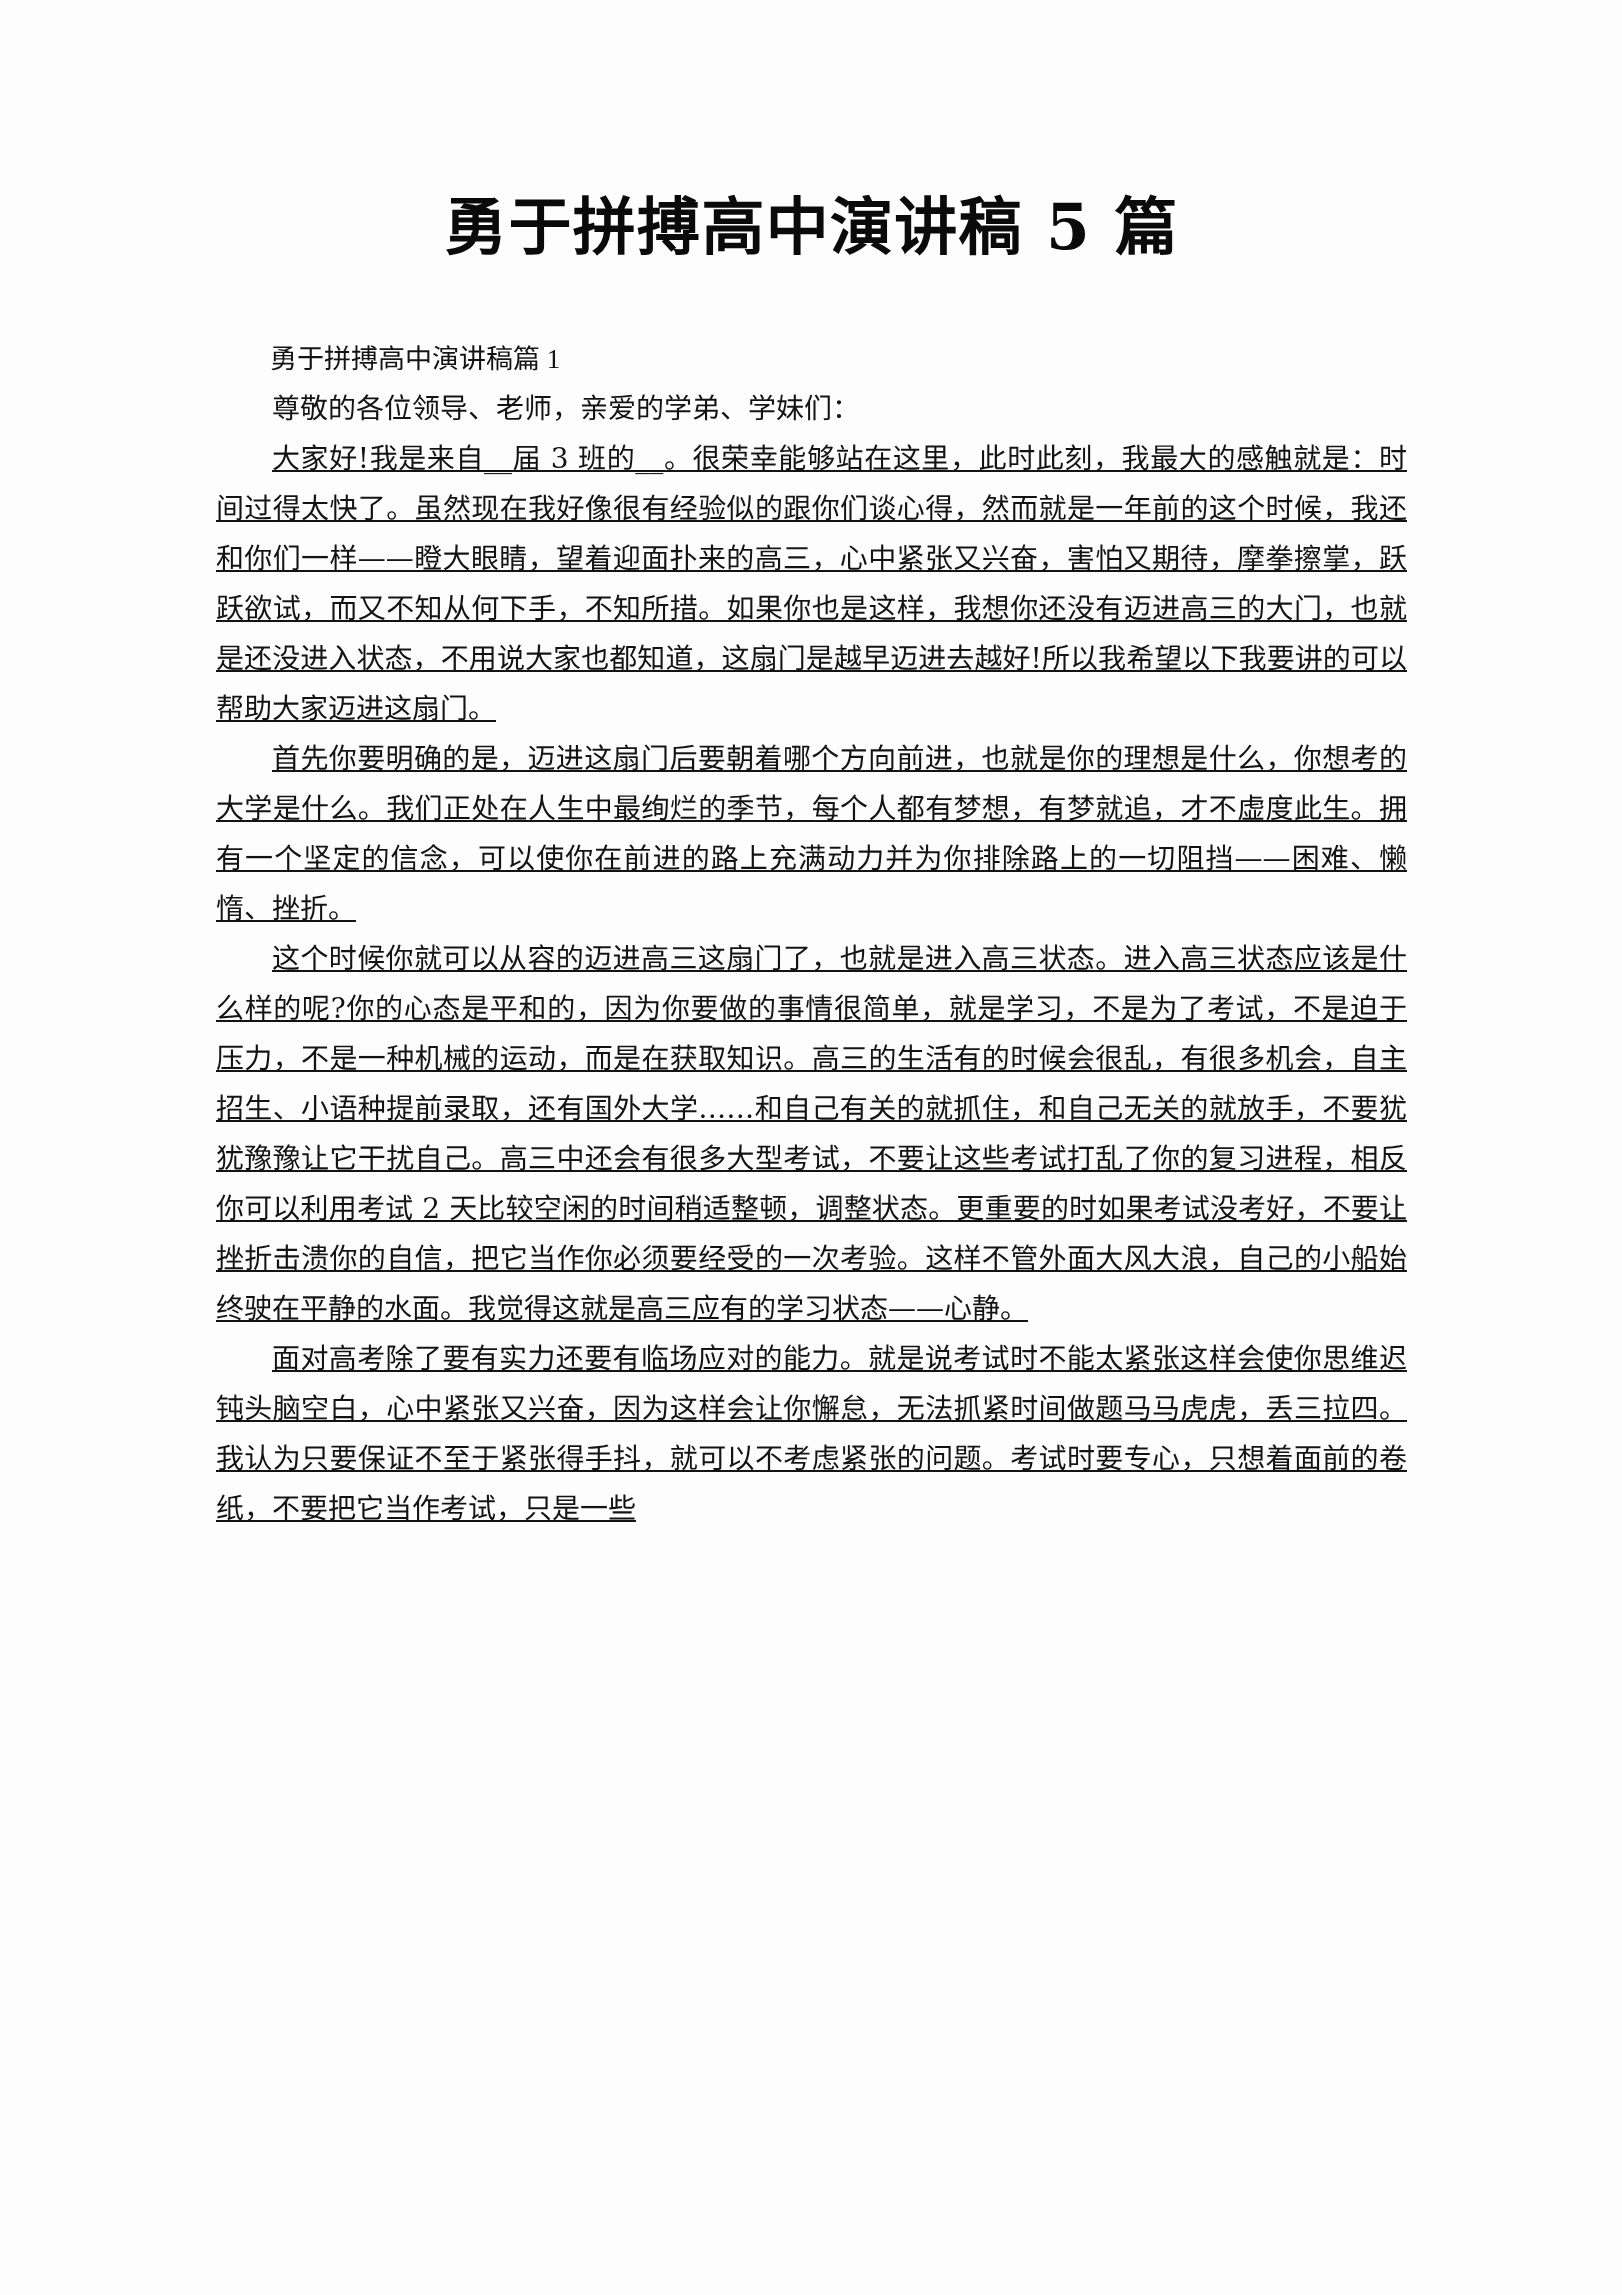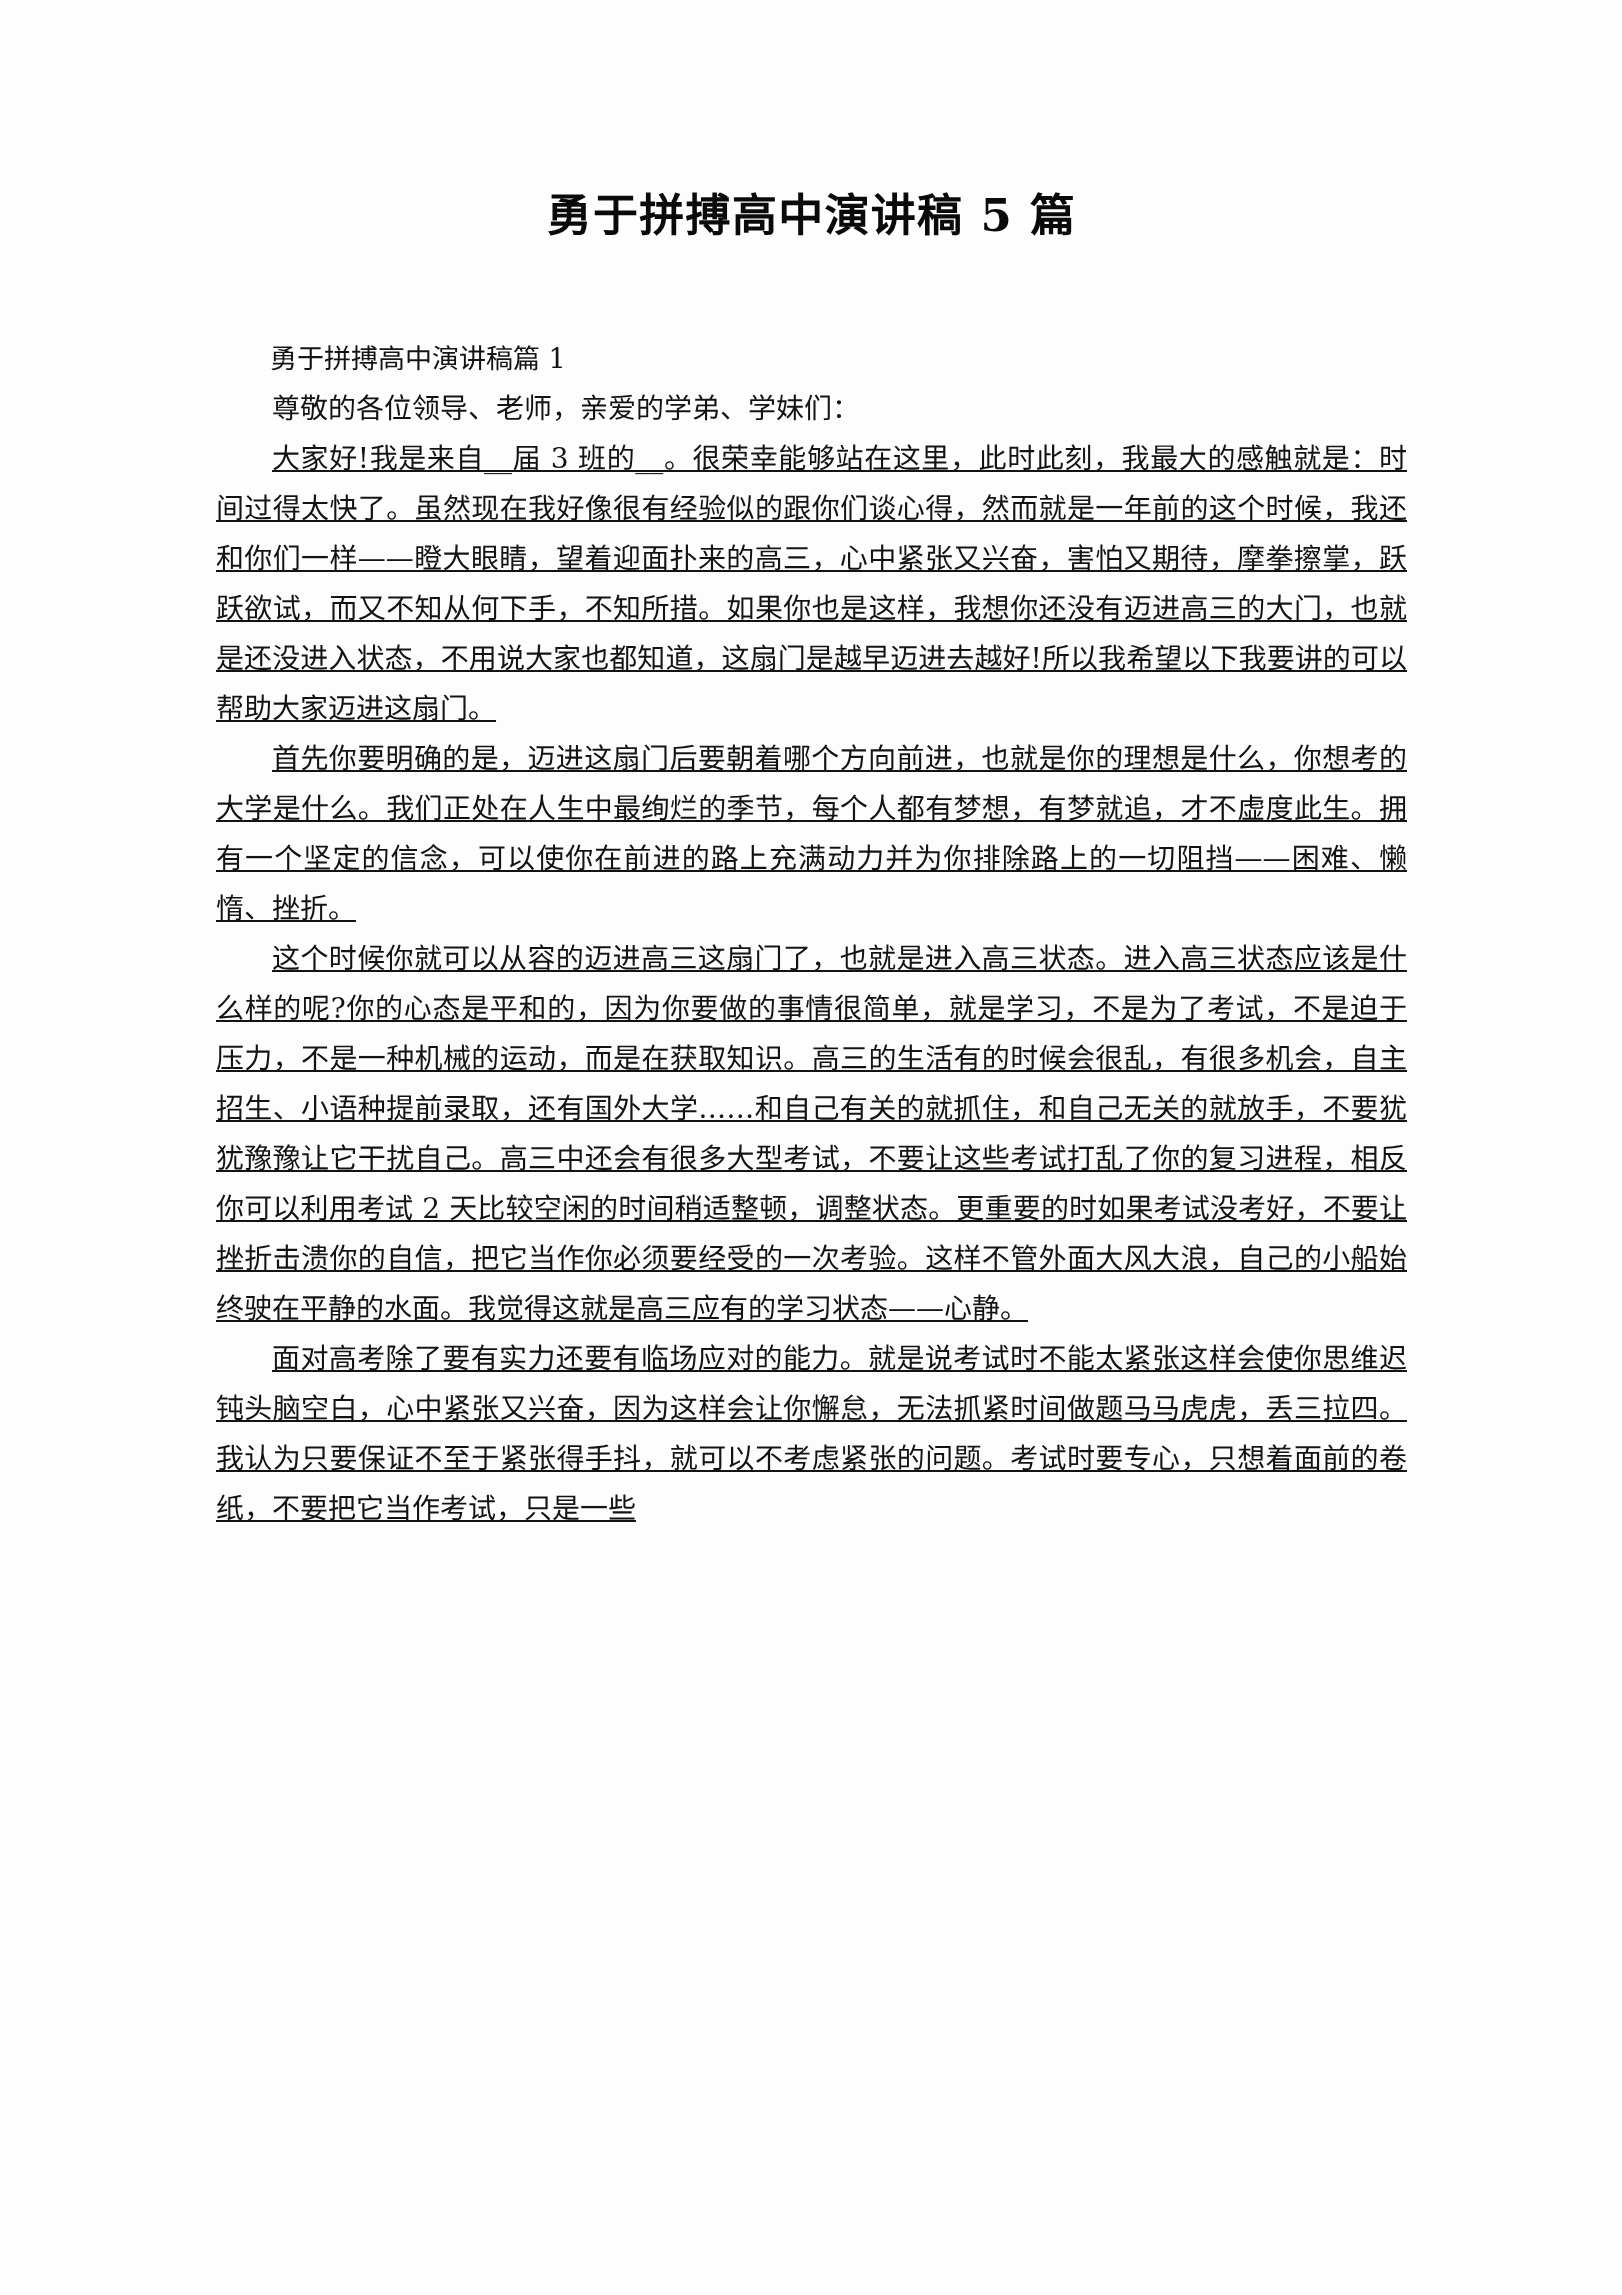--- a/index.html
+++ b/index.html
@@ -23,21 +23,21 @@
   .page-inner {
     position: absolute;
     left: 216px;
     top: 0;
     width: 1191px;
     height: 2295px;
   }
   .doc-title {
     margin: 0;
     padding: 0;
-    font-size: 45px;
+    font-size: 63px;
     font-weight: 700;
     letter-spacing: 1.3px;
     text-align: center;
     color: #0a0a0a;
     position: absolute;
     top: 188px;
     left: 0;
     width: 1191px;
     line-height: 1.25;
     font-family: "DejaVu Serif", "Liberation Serif", serif;
@@ -62,20 +62,21 @@
     text-decoration: underline;
   }
   p.sub-heading {
     margin: 0;
     padding: 0;
     font-size: 27px;
     line-height: 50px;
     text-indent: 2em;
     text-align: left;
     color: #131313;
+    font-family: Liberation Serif, serif;
   }
   p.salutation {
     margin: 0;
     padding: 0;
     font-size: 28px;
     line-height: 50px;
     text-indent: 2em;
     text-align: left;
     color: #131313;
   }

